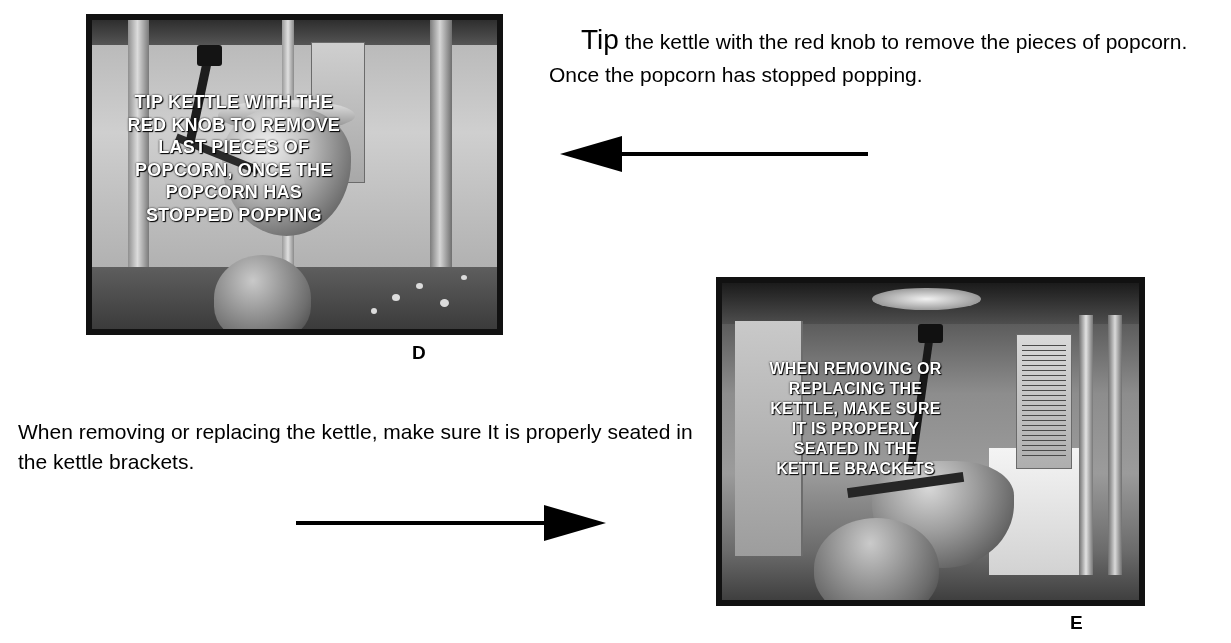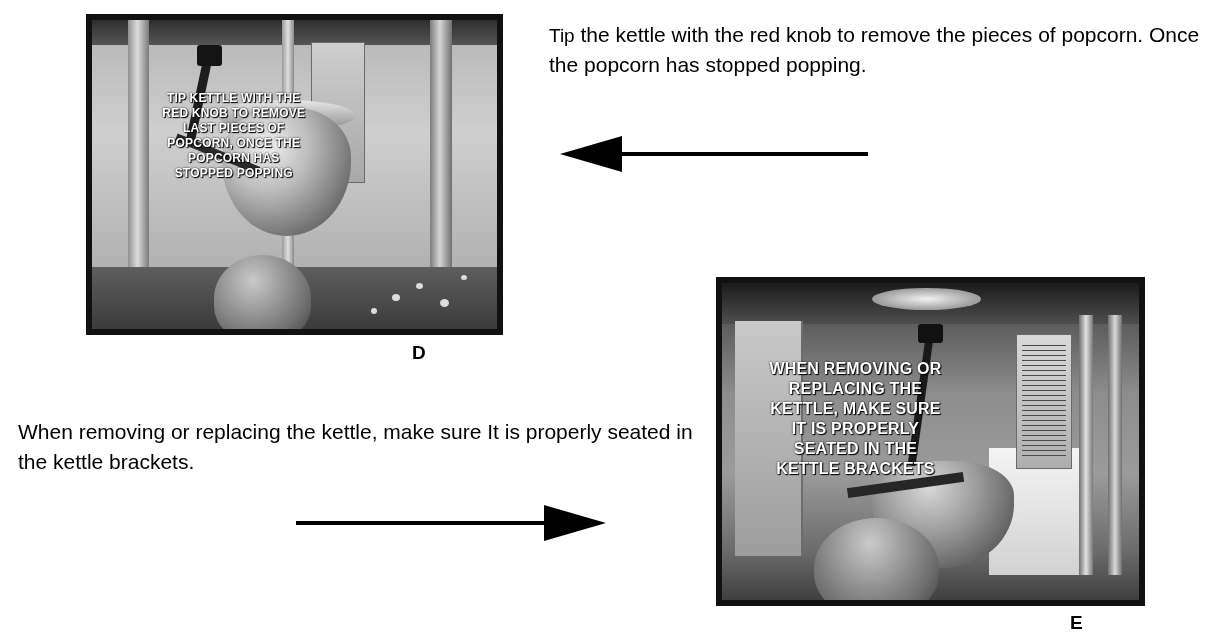--- a/index.html
+++ b/index.html
@@ -130,21 +130,21 @@
     text-align: center;
     color: #ffffff;
     font-weight: bold;
     line-height: 1.25;
     text-shadow: 0 0 2px #000, 1px 1px 1px #000;
     white-space: pre-line;
     letter-spacing: 0.2px;
   }
   #photo-d .photo-caption-overlay {
     top: 23%;
-    font-size: 12px;
+    font-size: 18px;
   }
 
   
   #photo-e .photo-inner {
     background: linear-gradient(180deg, #2a2a2a 0%, #565656 10%, #8d8d8d 35%, #9b9b9b 60%, #6a6a6a 85%, #3f3f3f 100%);
   }
   #photo-e .ceiling {
     position: absolute;
     left: 0; top: 0; width: 100%; height: 13%;
     background: linear-gradient(180deg, #1b1b1b, #4e4e4e);
@@ -242,21 +242,22 @@
   }
 
   
   .body-text {
     position: absolute;
     font-size: 21px;
     line-height: 1.42;
     color: #000;
   }
   .body-text .lead {
-    font-size: 19px;
+    font-size: 28px;
+    margin-left: 32px;
   }
 
   
   .arrow {
     position: absolute;
   }
 </style>
 </head>
 <body>
 

